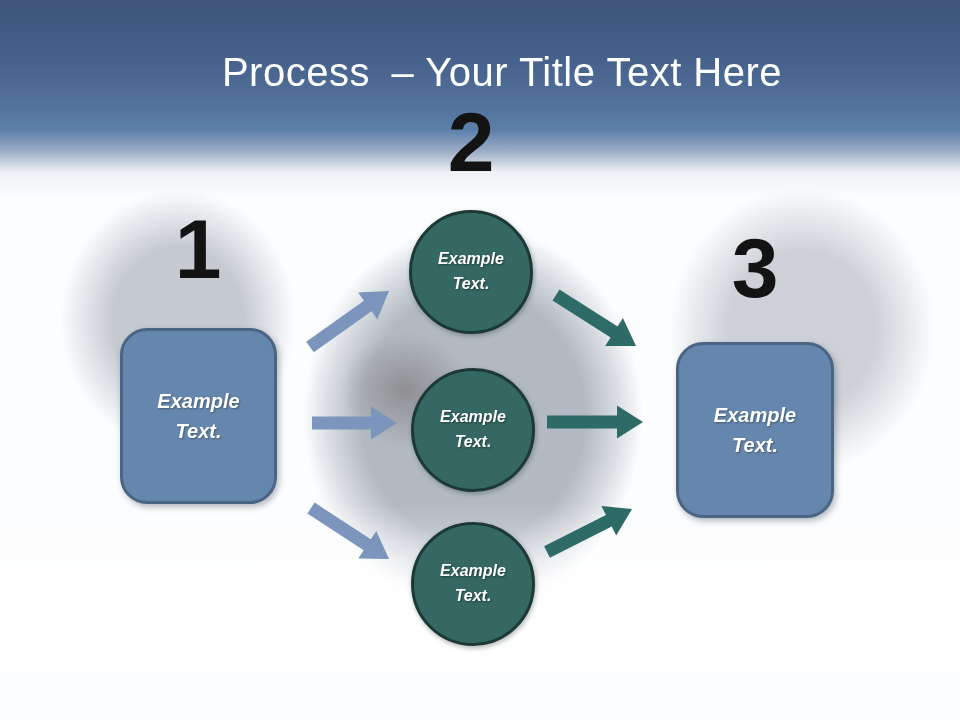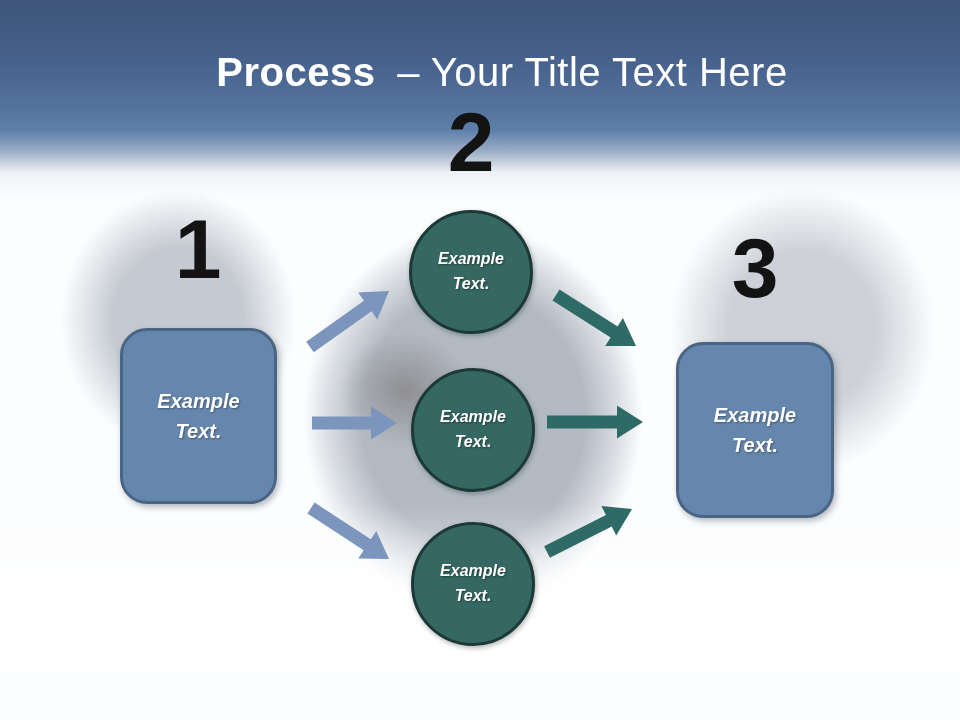--- a/index.html
+++ b/index.html
@@ -45,21 +45,21 @@
     position: absolute; left: 0; top: 50px;
     width: 960px;
     margin: 0; padding: 0 0 0 44px;
     box-sizing: border-box;
     text-align: center;
     font-size: 40px;
     color: var(--title-text, #ffffff);
     font-weight: 400;
     letter-spacing: 0.5px;
   }
-  .title .t-bold { font-weight: 700; }
+  .title .t-bold { font-weight: 400; }
   .title .t-rest { margin-left: 10px; }
 
   
   .step-number {
     position: absolute;
     width: 110px;
     text-align: center;
     font-size: 84px;
     font-weight: 700;
     line-height: 1;

